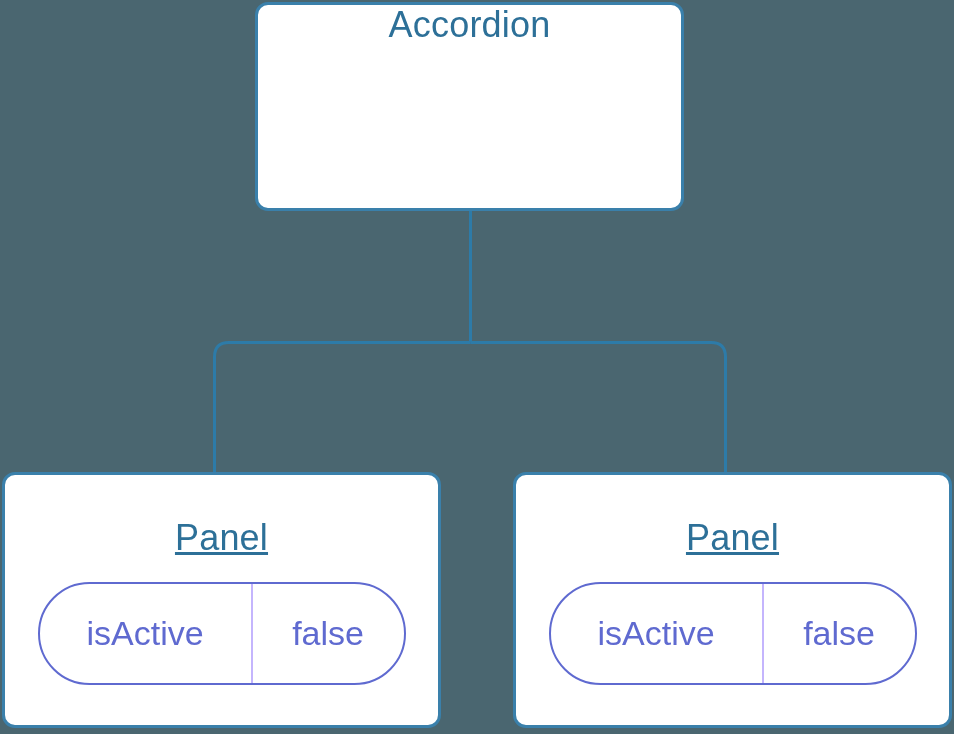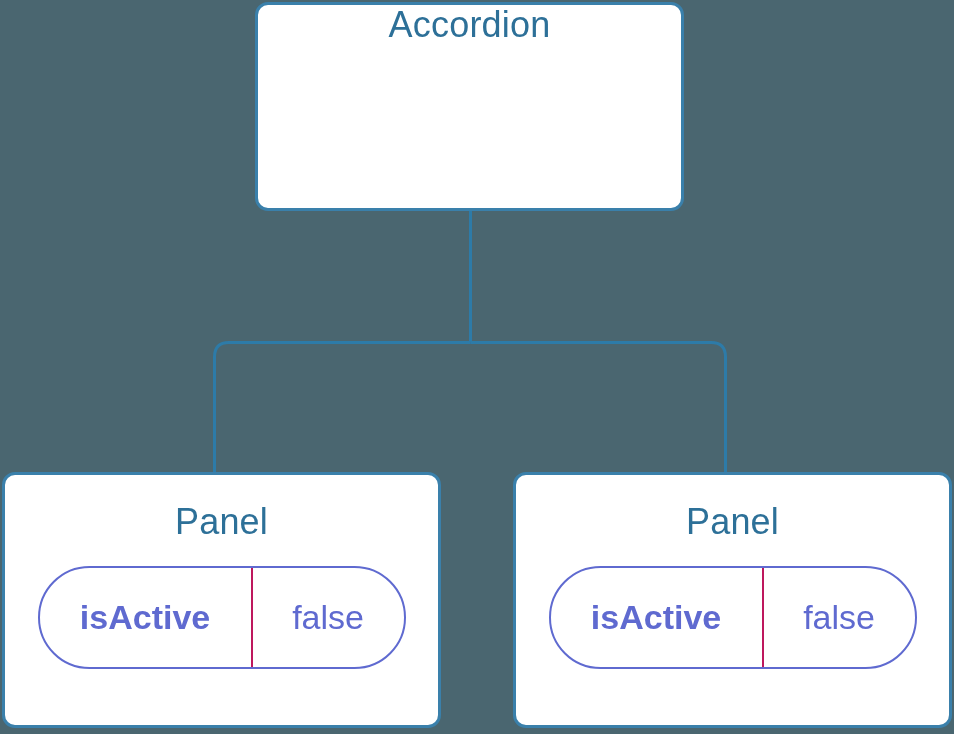--- a/index.html
+++ b/index.html
@@ -61,21 +61,22 @@
     top: 472px;
     height: 256px;
     display: flex;
     flex-direction: column;
     align-items: center;
   }
   #node-panel-left  { left: 2px;   width: 439px; }
   #node-panel-right { left: 513px; width: 439px; }
 
   .panel-node .node-title {
-    margin-top: 27px;
+    margin-top: 43px;
+    text-decoration: underline;
   }
 
   
   .prop-pill {
     margin-top: 24px;
     height: 103px;
     width: 368px;
     border: 2px solid #5f6ad0;
     border-radius: 52px;
     box-sizing: border-box;
@@ -89,22 +90,21 @@
     display: flex;
     align-items: center;
     justify-content: center;
     color: #5f6ad0;
     font-size: 34px;
     font-weight: 400;
     white-space: nowrap;
   }
   .prop-key {
     flex: 0 0 58%;
-    border-right: 2px solid #be185d;
-    font-weight: bold;
+    border-right: 2px solid #c4b5fd;
   }
   .prop-val {
     flex: 1 1 auto;
   }
 </style>
 </head>
 <body>
 
 <div id="stage">
 

